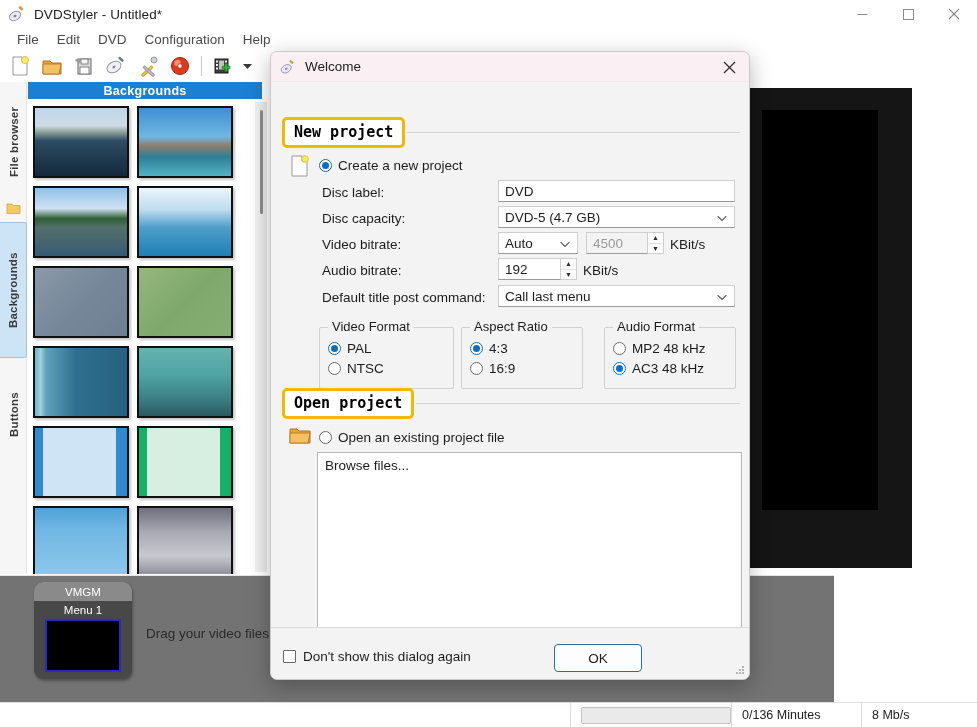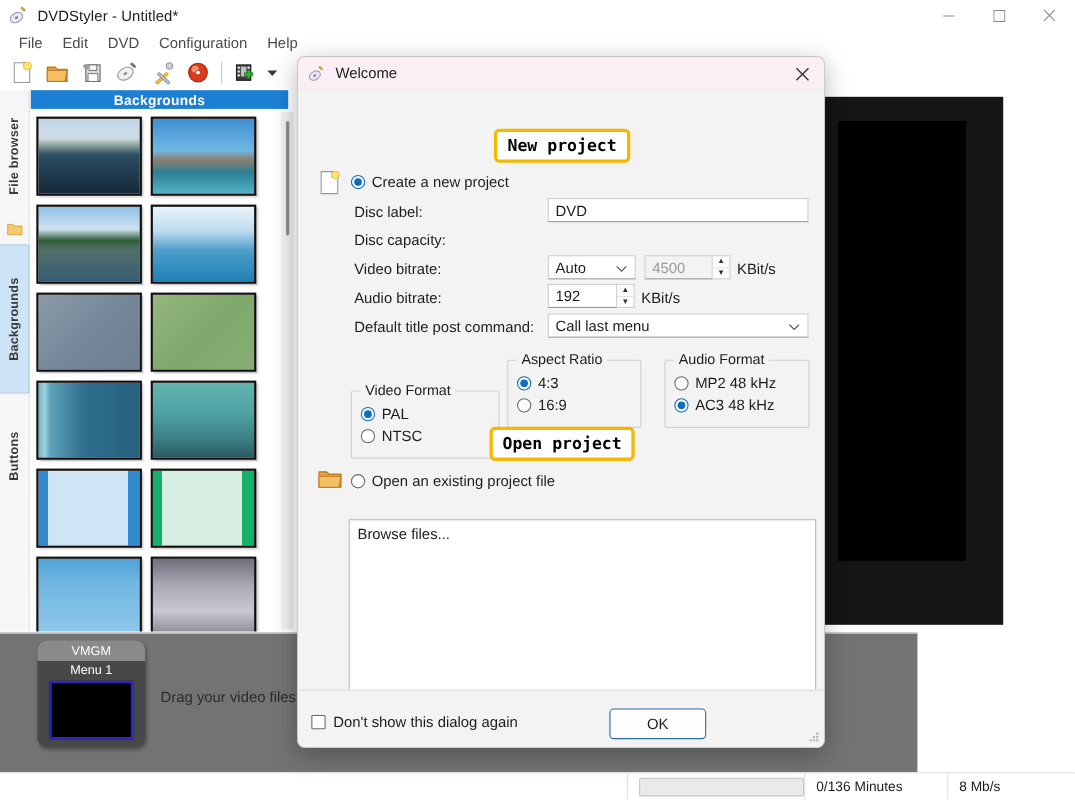--- a/index.html
+++ b/index.html
@@ -205,21 +205,21 @@
   .dlg-title-text { font-size: 13.5px; color: #1c1c1c; }
   .dlg-close {
     position: absolute; right: 0; top: 0; width: 40px; height: 30px;
     display: flex; align-items: center; justify-content: center; color: #303030;
   }
   .dlg-body {
     position: relative; height: 569px; background: #f3f3f3;
   }
 
   .section-head {
-    position: absolute; display: flex; align-items: center; width: 458px; left: 11px; flex-direction: column;
+    position: absolute; display: flex; align-items: center; width: 458px; left: 11px;
   }
   .section-label {
     font-family: "DejaVu Sans Mono", monospace;
     font-size: 15px; font-weight: bold; color: #000000;
     border: 3px solid #f5b800; border-radius: 5px;
     background: #ffffff;
     padding: 3px 9px 4px 9px;
     white-space: nowrap;
   }
   .section-rule {
@@ -269,21 +269,21 @@
   .groupbox {
     position: absolute; border: 1px solid #d0d0d0; border-radius: 2px;
   }
   .groupbox > .gtitle {
     position: absolute; top: -9px; left: 8px; background: #f3f3f3;
     padding: 0 4px; font-size: 13px; color: #1c1c1c;
   }
 
   .bigtext {
     background: #ffffff; border: 1px solid #b8b8b8;
-    font-size: 13.5px; color: #1c1c1c; padding: 5px 7px; margin-top: 20px;
+    font-size: 13.5px; color: #1c1c1c; padding: 5px 7px;
   }
 
   .checkbox {
     width: 13px; height: 13px; border: 1px solid #6a6a6a; background: #ffffff;
     display: inline-block; flex: 0 0 auto; border-radius: 1px;
   }
 
   .dlgbtn {
     height: 28px; border: 1px solid #cdcdcd; border-radius: 4px;
     background: #fdfdfd; font-size: 13.5px; color: #1c1c1c;
@@ -511,20 +511,28 @@
         <span class="radio on"></span>
         <span>Create a new project</span>
       </div>
 
       <div class="row-label" style="position:absolute; left:51px; top:103px;">Disc label:</div>
       <div class="textinput" style="position:absolute; left:227px; top:98px; width:237px;">
         <span>DVD</span>
       </div>
 
       <div class="row-label" style="position:absolute; left:51px; top:129px;">Disc capacity:</div>
+      <div class="combo" style="position:absolute; left:227px; top:124px; width:237px;">
+        <span>DVD-5 (4.7 GB)</span>
+        <span class="chev">
+          <svg width="10" height="6" viewBox="0 0 10 6">
+              <path d="M0.6 0.6 L5 5 L9.4 0.6" fill="none" stroke="#555" stroke-width="1.1"></path>
+            </svg>
+        </span>
+      </div>
 
       <div class="row-label" style="position:absolute; left:51px; top:155px;">Video bitrate:</div>
       <div class="combo" style="position:absolute; left:227px; top:150px; width:80px;">
         <span>Auto</span>
         <span class="chev">
           <svg width="10" height="6" viewBox="0 0 10 6">
               <path d="M0.6 0.6 L5 5 L9.4 0.6" fill="none" stroke="#555" stroke-width="1.1"></path>
             </svg>
         </span>
       </div>
@@ -550,21 +558,21 @@
       <div class="row-label" style="position:absolute; left:51px; top:208px;">Default title post command:</div>
       <div class="combo" style="position:absolute; left:227px; top:203px; width:237px;">
         <span>Call last menu</span>
         <span class="chev">
           <svg width="10" height="6" viewBox="0 0 10 6">
               <path d="M0.6 0.6 L5 5 L9.4 0.6" fill="none" stroke="#555" stroke-width="1.1"></path>
             </svg>
         </span>
       </div>
 
-      <div class="groupbox" style="left:48px; top:245px; width:135px; height:62px;margin-top:28px;">
+      <div class="groupbox" style="left:48px; top:245px; width:135px; height:62px;">
         <div class="gtitle">Video Format</div>
         <div class="radio-row" style="position:absolute; left:8px; top:13px;">
           <span class="radio on"></span>
           <span>PAL</span>
         </div>
         <div class="radio-row" style="position:absolute; left:8px; top:33px;">
           <span class="radio"></span>
           <span>NTSC</span>
         </div>
       </div>

